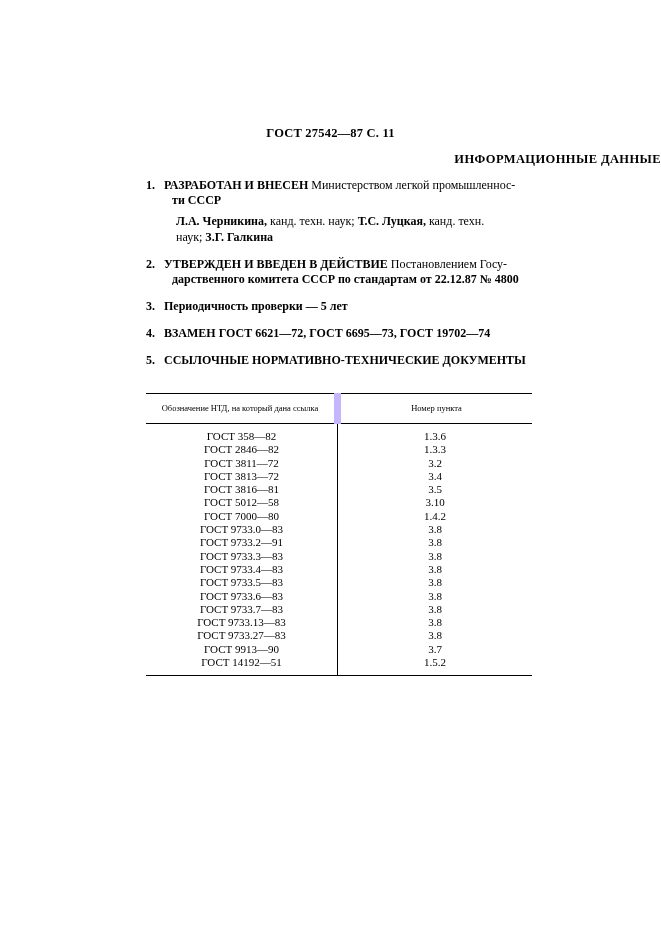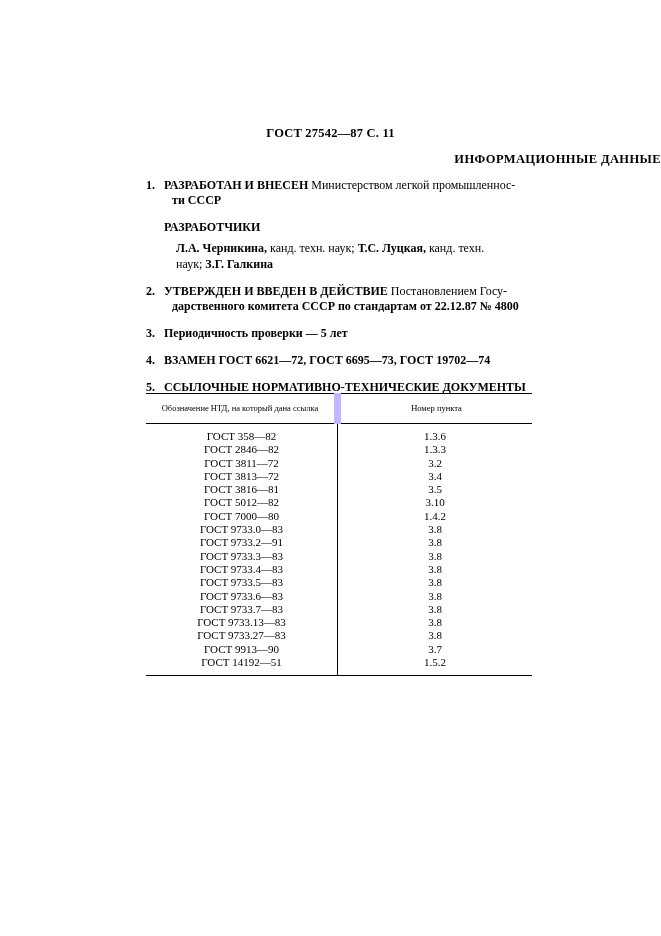--- a/index.html
+++ b/index.html
@@ -150,21 +150,20 @@
       <div class="item-row">
         <div class="item-num">1.</div>
         <div class="item-body">
           <span class="b">РАЗРАБОТАН И ВНЕСЕН</span>
           <span class="n">Министерством легкой промышленнос-</span>
         </div>
       </div>
       <div class="indent2 b">ти СССР</div>
     </div>
 
-    <div class="subhead">РАЗРАБОТЧИКИ</div>
     <div class="devs">
       <div>
         <span class="b">Л.А. Черникина,</span>
         <span class="n">канд. техн. наук;</span>
         <span class="b">Т.С. Луцкая,</span>
         <span class="n">канд. техн.</span>
       </div>
       <div>
         <span class="n">наук;</span>
         <span class="b">З.Г. Галкина</span>
@@ -236,21 +235,21 @@
           </tr>
         <tr>
             <td class="c1">ГОСТ 3813—72</td>
             <td class="c2">3.4</td>
           </tr>
         <tr>
             <td class="c1">ГОСТ 3816—81</td>
             <td class="c2">3.5</td>
           </tr>
         <tr>
-            <td class="c1">ГОСТ 5012—82</td>
+            <td class="c1">ГОСТ 5012—58</td>
             <td class="c2">3.10</td>
           </tr>
         <tr>
             <td class="c1">ГОСТ 7000—80</td>
             <td class="c2">1.4.2</td>
           </tr>
         <tr>
             <td class="c1">ГОСТ 9733.0—83</td>
             <td class="c2">3.8</td>
           </tr>

